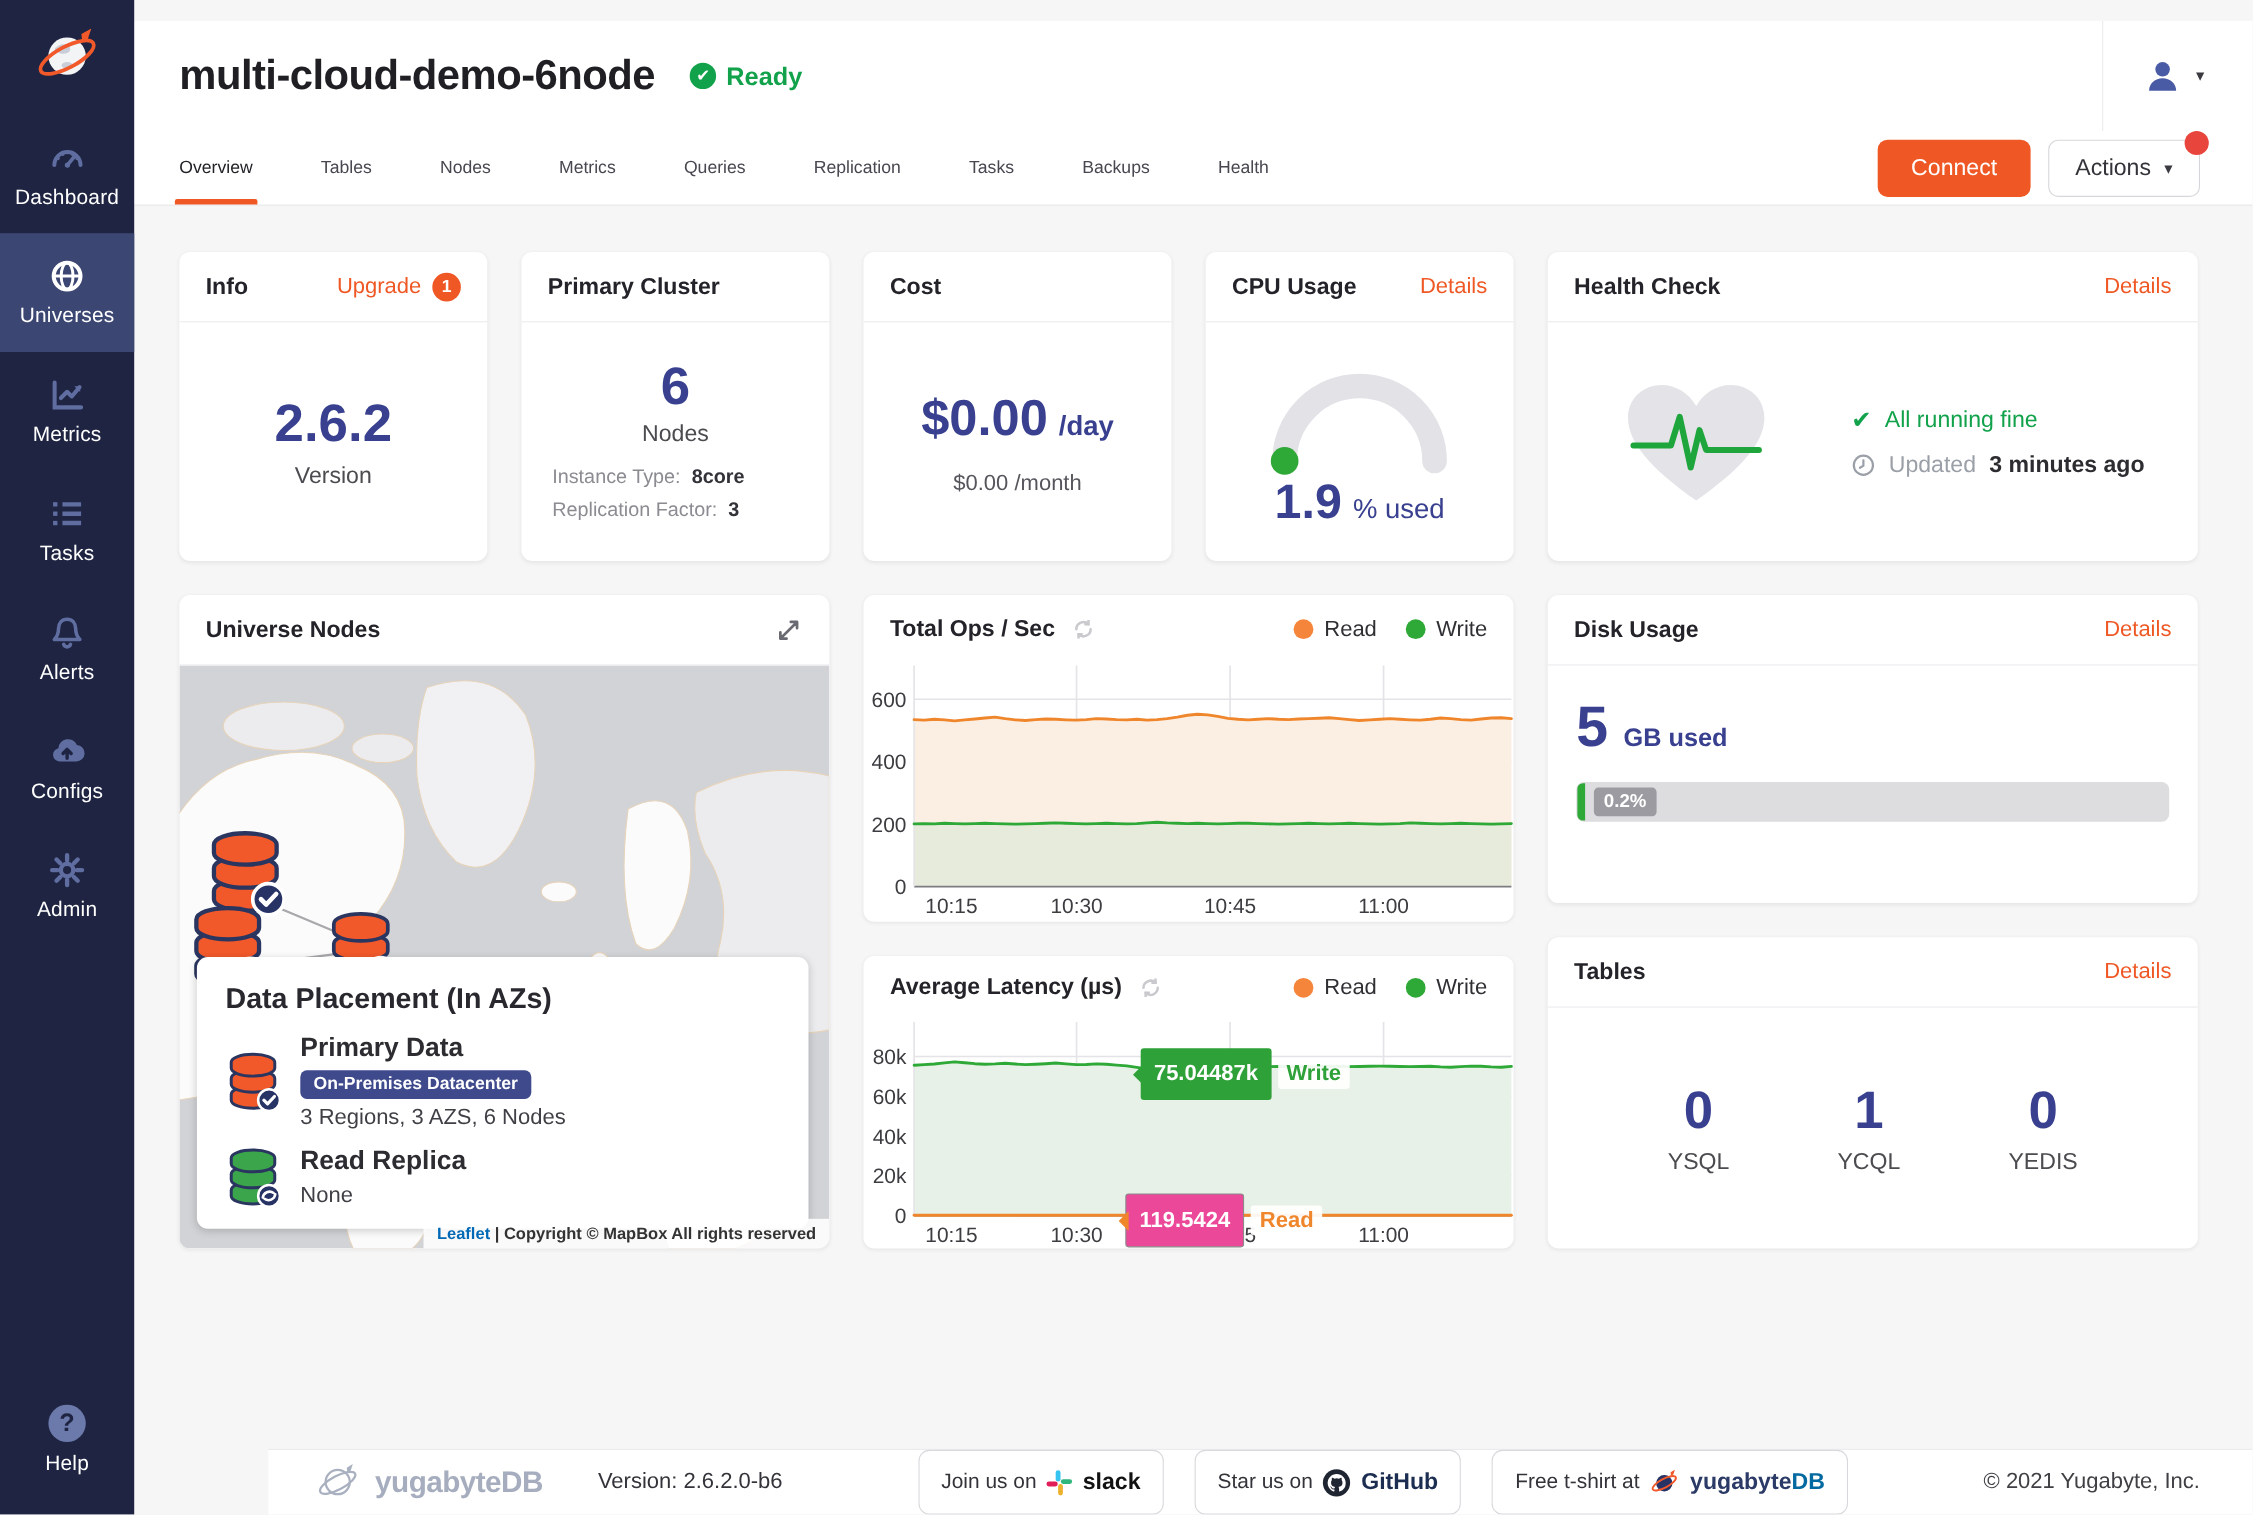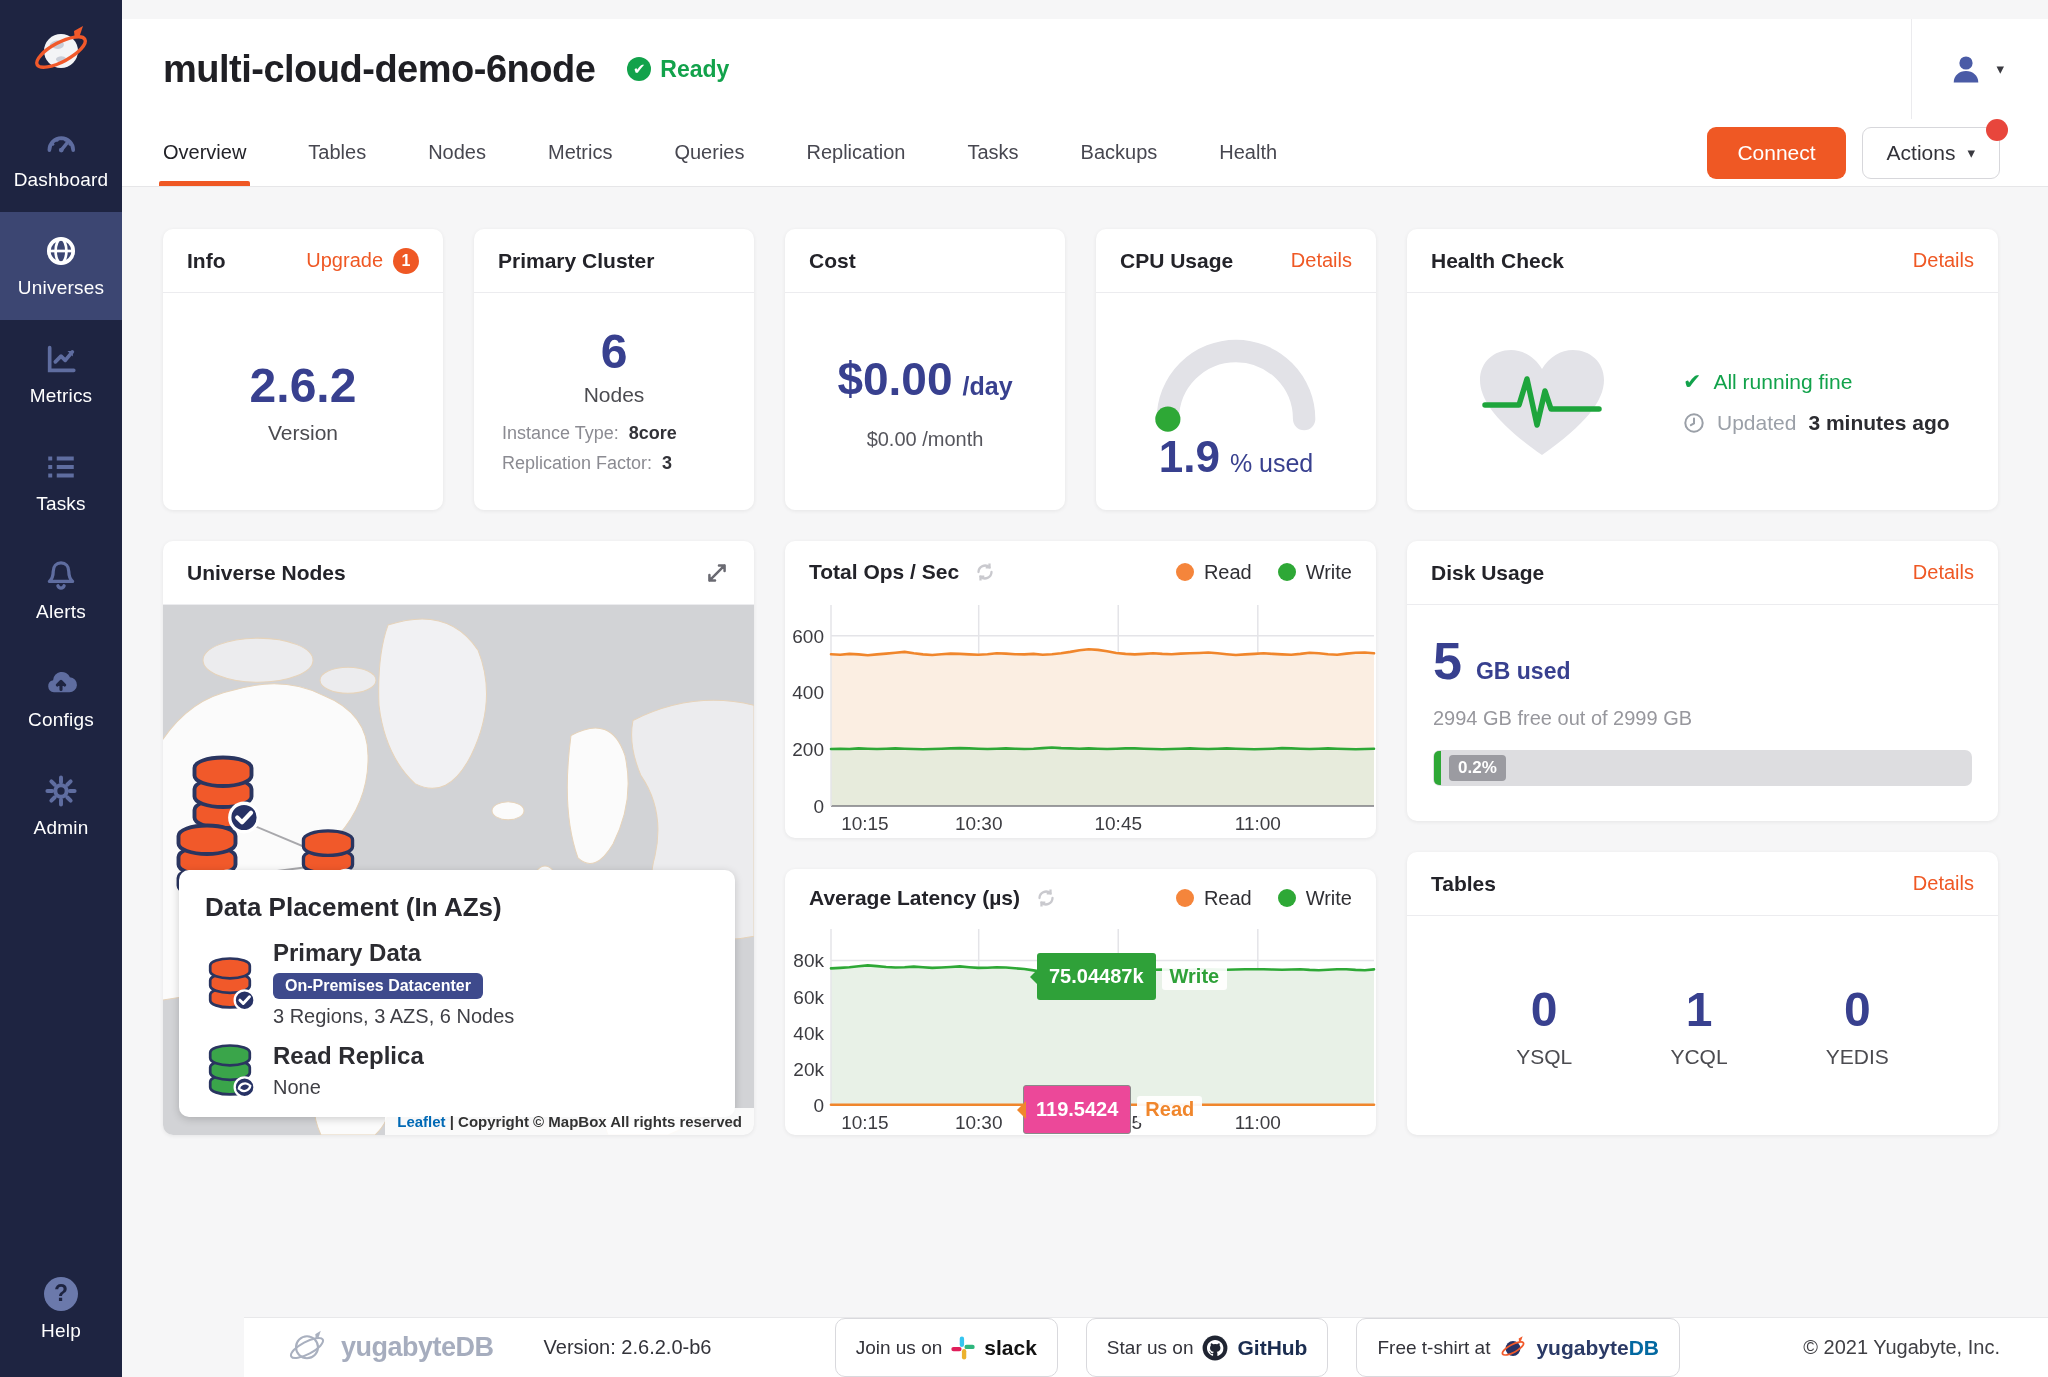--- a/index.html
+++ b/index.html
@@ -20,21 +20,21 @@
   .main { position:absolute; left:122px; top:0; right:0; bottom:0;margin-top:19px; }
   .topbar { background:#ffffff; border-bottom:1px solid #e6e6e8; }
   .title-row { height:100px; display:flex; align-items:center; padding:0 0 0 41px; }
   .title-row h1 { font-size:38px; font-weight:700; color:#1f1f24; letter-spacing:-0.5px; }
   .ready { display:flex; align-items:center; gap:9px; margin-left:32px; color:#12a24b; font-weight:700; font-size:23px; }
   .ready-ic { width:24px; height:24px; border-radius:50%; background:#12a24b; color:#fff; font-size:15px; display:flex; align-items:center; justify-content:center; }
   .user { margin-left:auto; height:100px; display:flex; align-items:center; gap:12px; padding:0 44px 0 36px; border-left:1px solid #ebebee; cursor:pointer; }
   .caret { font-size:15px; color:#3a3a40; }
   .tabs-row { display:flex; align-items:center; padding:0 48px 0 41px; height:67px; }
   .tabs { display:flex; gap:62px; height:100%; align-items:stretch; }
-  .tab { display:flex; align-items:center; font-size:20px; color:#474750; cursor:pointer; position:relative; }
+  .tab { display:flex; align-items:center; font-size:16px; color:#474750; cursor:pointer; position:relative; }
   .tab.active { color:#222228; font-weight:500; }
   .tab.active::after { content:""; position:absolute; left:-4px; right:-4px; bottom:0; height:5px; background:#ef5824; border-radius:2px 2px 0 0; }
   .head-actions { margin-left:auto; display:flex; gap:16px; align-items:center; }
   .btn-connect { background:#ef5824; color:#fff; border:none; border-radius:9px; font-size:21px; font-weight:500; padding:14px 30px; cursor:pointer; font-family:inherit; }
   .btn-actions { position:relative; background:#fff; color:#33333a; border:1px solid #d7d7db; border-radius:9px; font-size:21px; padding:13px 24px; cursor:pointer; display:flex; gap:12px; align-items:center; font-family:inherit; }
   .notif-dot { position:absolute; top:-9px; right:-9px; width:22px; height:22px; border-radius:50%; background:#e8463c; }
 
   
   .content { padding:42px 48px 0 41px; }
   .row1 { display:grid; grid-template-columns:repeat(4,280px) 591px; gap:31px; }
@@ -576,21 +576,20 @@
           <section class="card disk-card">
             <div class="card-head">
               <span class="card-title">Disk Usage</span>
               <a class="details-link">Details</a>
             </div>
             <div class="disk-body">
               <div class="disk-top">
                 <span class="disk-num">5</span>
                 <span class="disk-unit">GB used</span>
               </div>
-              <div class="disk-free">2994 GB free out of 2999 GB</div>
               <div class="disk-bar">
                 <div class="disk-bar-fill"></div>
                 <span class="disk-badge">0.2%</span>
               </div>
             </div>
           </section>
 
           <section class="card tables-card">
             <div class="card-head">
               <span class="card-title">Tables</span>

